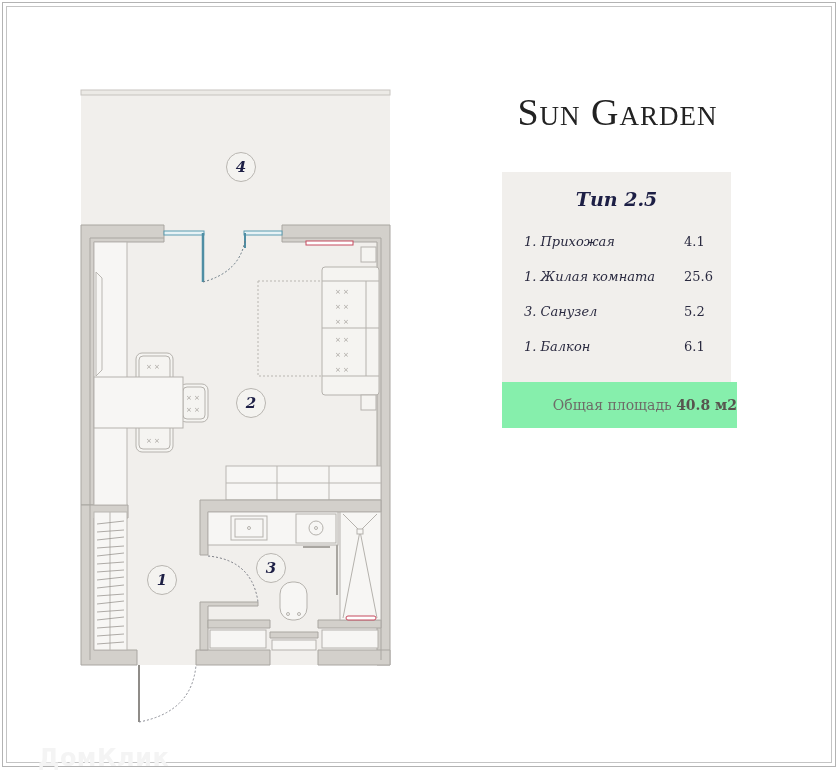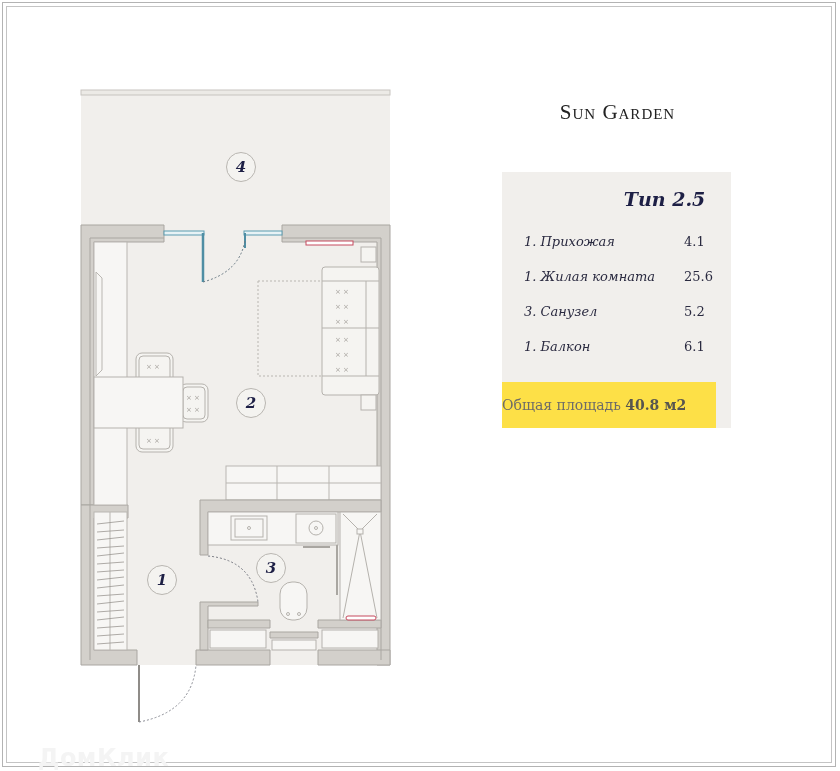--- a/index.html
+++ b/index.html
@@ -1,28 +1,28 @@
 <!DOCTYPE html>
 <html><head>
 <meta charset="utf-8">
 <style>
   html,body{margin:0;padding:0;background:#fff;}
   body{width:840px;height:771px;position:relative;overflow:hidden;font-family:"DejaVu Serif",serif;}
   .frame-outer{position:absolute;left:2px;top:2px;width:834px;height:765px;border:1px solid #b3b3b3;box-sizing:border-box;}
   .frame-inner{position:absolute;left:6px;top:6px;width:826px;height:757px;border:1px solid #c4c4c4;box-sizing:border-box;}
   .plan{position:absolute;left:0;top:0;width:840px;height:771px;}
   .logo{position:absolute;left:505px;top:92px;width:225px;text-align:center;}
-  .logo-main{font-family:"Liberation Serif",serif;font-size:21px;letter-spacing:1px;color:#222;line-height:40px;font-variant:small-caps;}
+  .logo-main{font-family:"Liberation Serif",serif;font-size:38px;letter-spacing:1px;color:#222;line-height:40px;font-variant:small-caps;}
   .logo-sub{font-family:"Liberation Serif",serif;font-size:12px;letter-spacing:1px;color:#777;margin-top:0px;}
   .panel{position:absolute;left:502px;top:172px;width:229px;height:256px;background:#f1efec;}
-  .panel-title{position:absolute;left:0;top:16px;width:100%;text-align:center;font-family:"DejaVu Serif",serif;font-style:italic;font-weight:bold;font-size:19px;color:#1d1f45;padding-left:48px;}
+  .panel-title{position:absolute;left:0;top:16px;width:100%;text-align:center;font-family:"DejaVu Serif",serif;font-style:italic;font-weight:bold;font-size:19px;color:#1d1f45;}
   .row{position:absolute;left:22px;width:200px;font-family:"DejaVu Serif",serif;font-size:13px;color:#2a2a40;}
   .row .lbl{font-style:italic;position:absolute;left:0;top:0;white-space:nowrap;}
   .row .val{position:absolute;right:0;top:0;width:40px;text-align:left;}
-  .total{position:absolute;left:0;top:210px;width:214px;height:46px;background:#fde047;text-align:left;line-height:46px;font-family:"DejaVu Serif",serif;font-size:14px;color:#6e6c68;}
+  .total{position:absolute;left:0;top:210px;width:235px;height:46px;background:#86efac;text-align:right;line-height:46px;font-family:"DejaVu Serif",serif;font-size:14px;color:#6e6c68;}
   .total b{color:#57554f;}
   .watermark{position:absolute;left:38px;top:708px;font-family:"DejaVu Sans",sans-serif;font-weight:bold;font-size:24px;color:#f4f4f4;letter-spacing:0.5px;margin-top:36px;}
   .num{font-family:"DejaVu Serif",serif;font-style:italic;font-weight:bold;font-size:15px;fill:#1d1f45;}
 </style>
 </head>
 <body>
 
 <div class="frame-outer"></div>
 <div class="frame-inner"></div>
 

